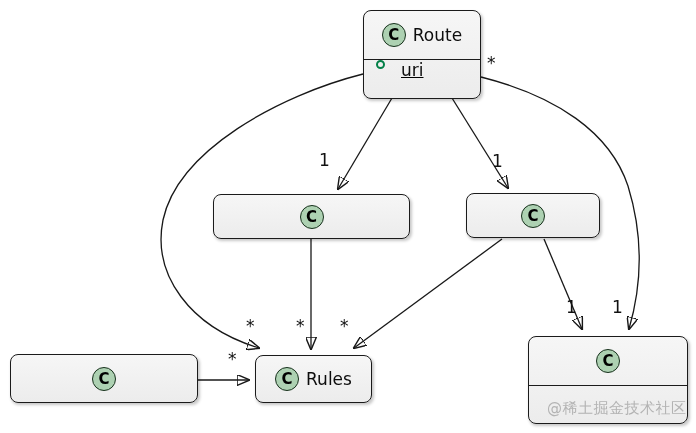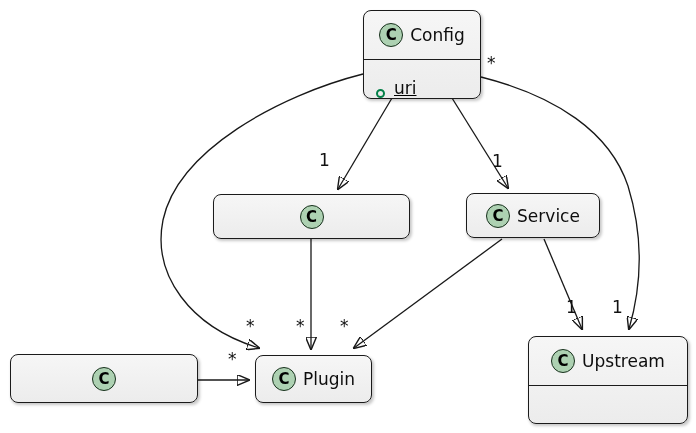--- a/index.html
+++ b/index.html
@@ -43,22 +43,22 @@
     font-weight: bold; font-size: 15px; color: #000;
     flex: 0 0 24px;
   }
   .class-name { font-size: 17px; color: #0d0d0d; white-space: nowrap; }
   .divider { border-top: 1.3px solid #1b1b1b; }
   .field-row {
     position: relative;
     z-index: 3;
     flex: 1;
     display: flex;
-    align-items: flex-end;
-    gap: 9px;
+    align-items: flex-start;
+    gap: 16px;
     padding: 0 0 0 12px;
     text-decoration: underline;
   }
   .field-icon {
     width: 9px; height: 9px;
     border: 2px solid #038048;
     border-radius: 50%;
     flex: 0 0 9px;
   }
   .field-text { font-size: 17px; color: #0d0d0d; }
@@ -98,67 +98,66 @@
     <path d="M481,77 C556,96 610,132 628,186 C644,238 641,288 629,329" marker-end="url(#ah)"></path>
     <path d="M311,239 L311,349" marker-end="url(#ah)"></path>
     <path d="M502,239 L354,348" marker-end="url(#ah)"></path>
     <path d="M544,239 L582,329" marker-end="url(#ah)"></path>
     <path d="M198,380 L249,380" marker-end="url(#ah)"></path>
   </svg>
 
   <div class="uml-class" style="left:363px; top:10px; width:118px; height:89px;">
     <div class="title">
       <span class="c-icon">C</span>
-      <span class="class-name">Config</span>
+      <span class="class-name">Route</span>
     </div>
     <div class="divider"></div>
     <div class="field-row">
       <span class="field-icon"></span>
       <span class="field-text">uri</span>
     </div>
   </div>
 
   <div class="uml-class single" style="left:213px; top:194px; width:197px; height:45px;">
     <div class="title">
       <span class="c-icon">C</span>
     </div>
   </div>
 
   <div class="uml-class single" style="left:466px; top:193px; width:134px; height:45px;">
     <div class="title">
       <span class="c-icon">C</span>
-      <span class="class-name">Service</span>
     </div>
   </div>
 
   <div class="uml-class single" style="left:10px; top:354px; width:188px; height:49px;">
     <div class="title">
       <span class="c-icon">C</span>
     </div>
   </div>
 
   <div class="uml-class single" style="left:255px; top:355px; width:117px; height:48px;">
     <div class="title">
       <span class="c-icon">C</span>
-      <span class="class-name">Plugin</span>
+      <span class="class-name">Rules</span>
     </div>
   </div>
 
   <div class="uml-class" style="left:528px; top:336px; width:160px; height:88px;">
     <div class="title">
       <span class="c-icon">C</span>
-      <span class="class-name">Upstream</span>
     </div>
     <div class="divider"></div>
   </div>
 
   <div class="edge-label" style="left:319px; top:152px;">1</div>
   <div class="edge-label" style="left:492px; top:153px;">1</div>
   <div class="edge-label" style="left:487px; top:55px;">*</div>
   <div class="edge-label" style="left:612px; top:299px;">1</div>
   <div class="edge-label" style="left:246px; top:318px;">*</div>
   <div class="edge-label" style="left:296px; top:318px;">*</div>
   <div class="edge-label" style="left:340px; top:318px;">*</div>
   <div class="edge-label" style="left:566px; top:299px;">1</div>
   <div class="edge-label" style="left:228px; top:351px;">*</div>
 
+  <div class="watermark">@稀土掘金技术社区</div>
 
 </div>
 
 </body></html>

